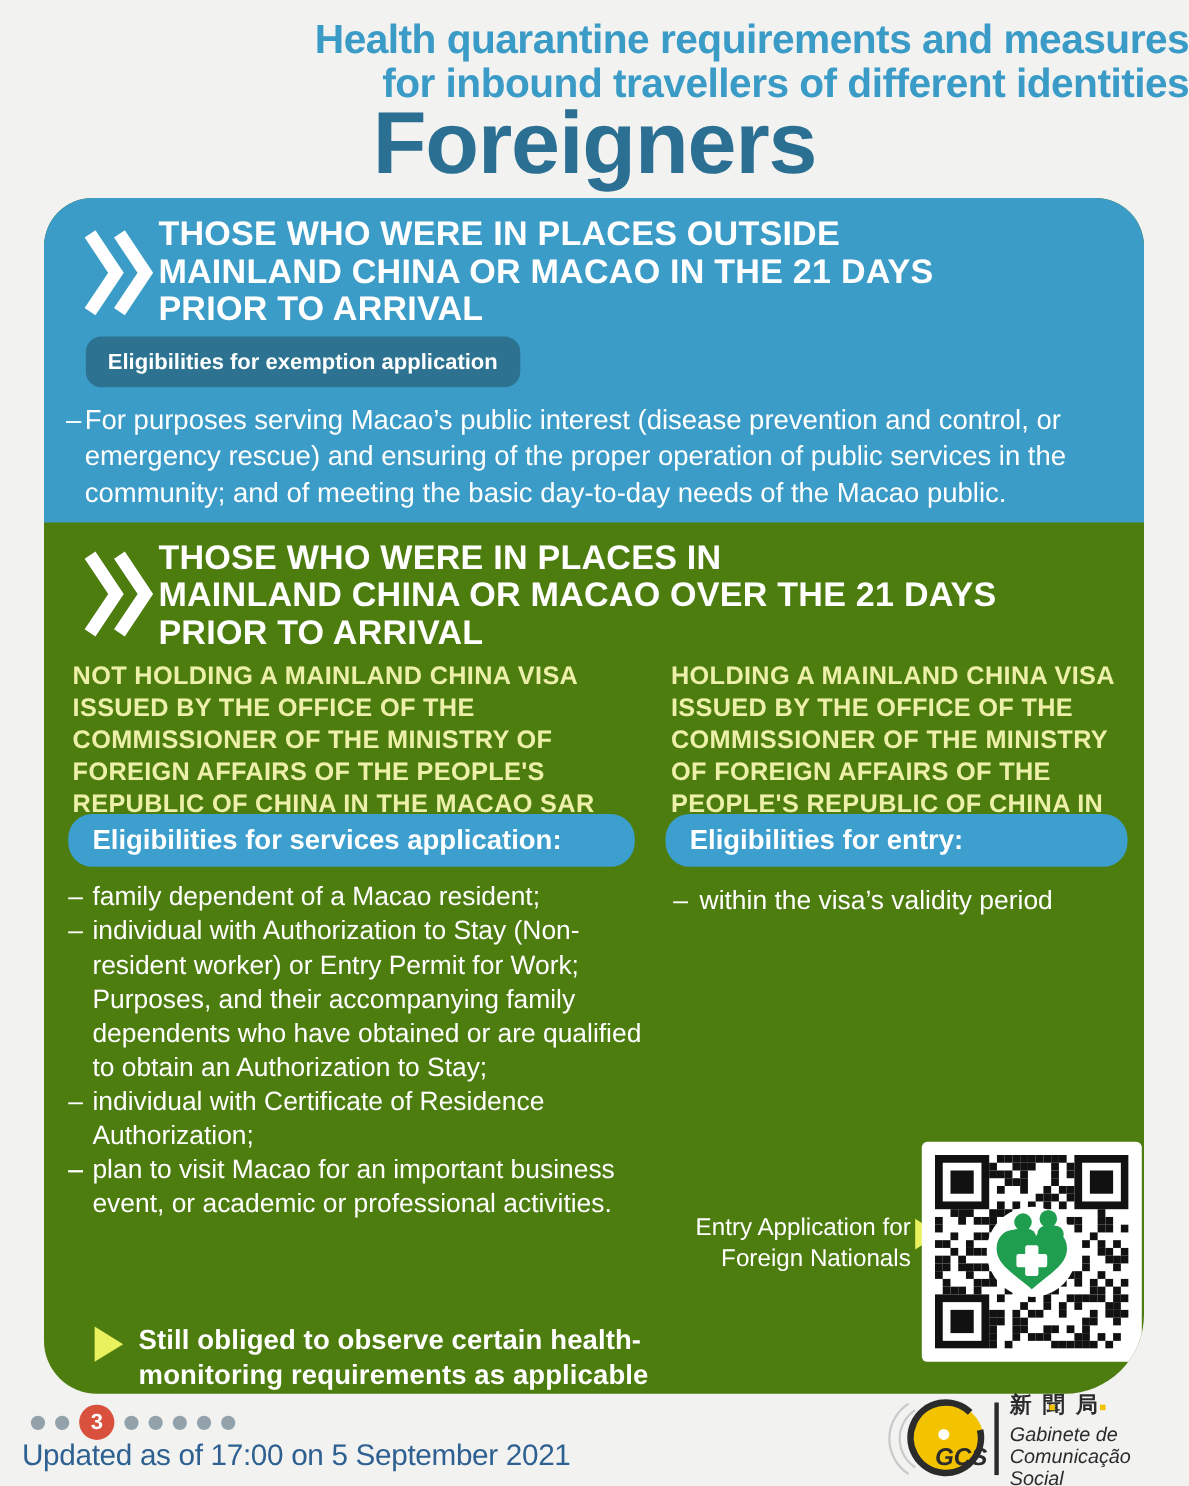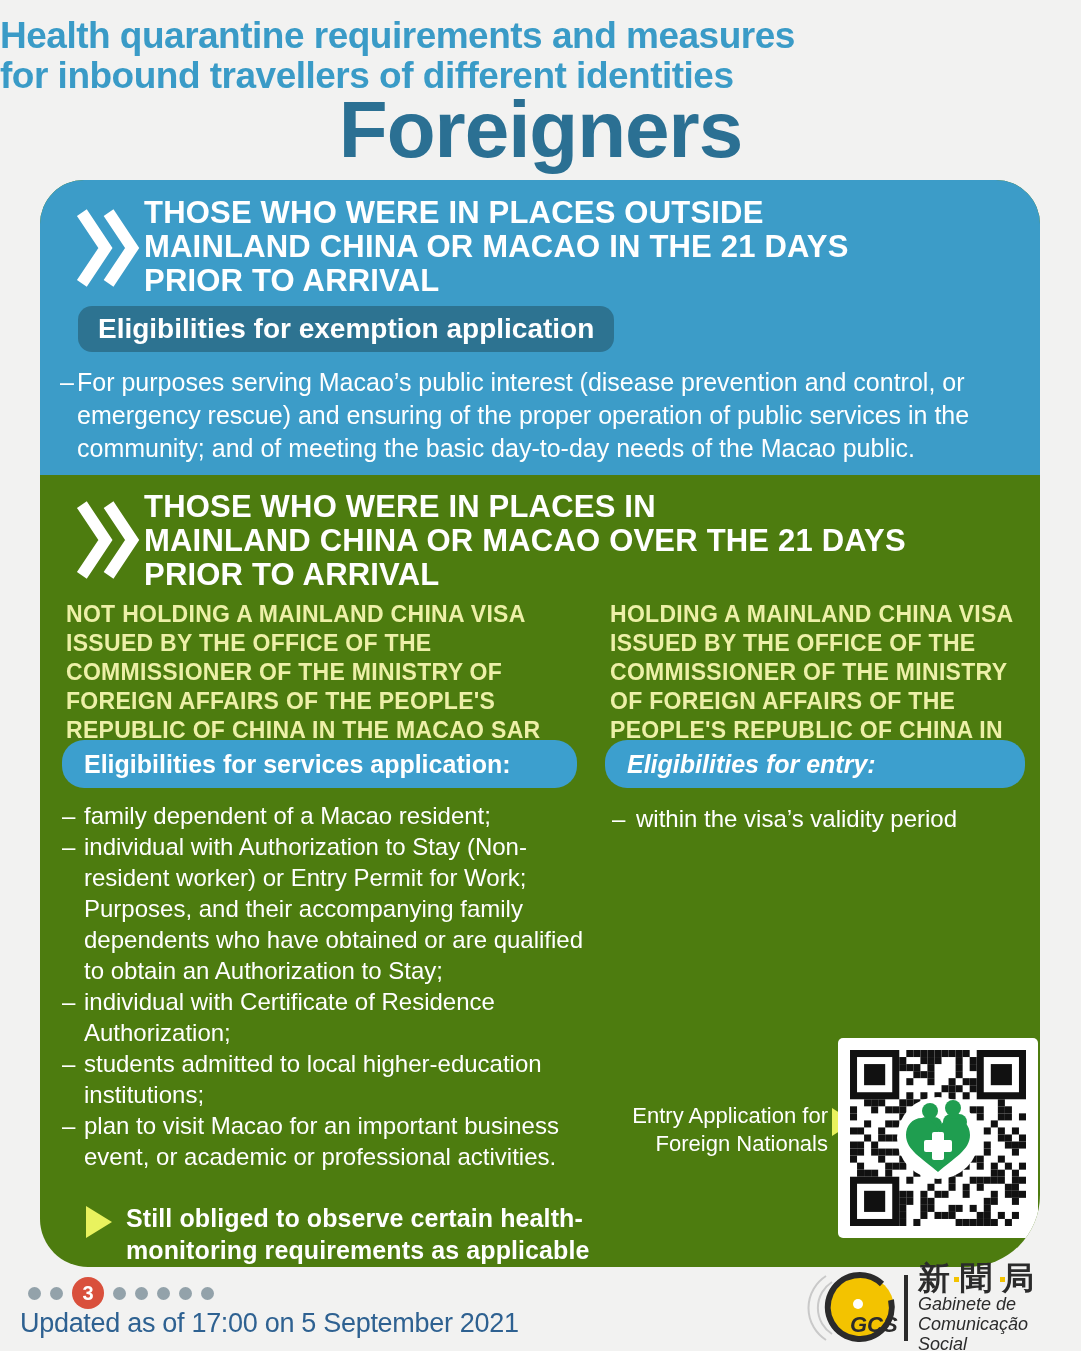--- a/index.html
+++ b/index.html
@@ -3,21 +3,21 @@
 <meta charset="utf-8">
 <style>
   html,body{margin:0;padding:0;}
   body{
     width:1081px;height:1351px;position:relative;overflow:hidden;
     background:#f2f2f1;
     font-family:"Liberation Sans", sans-serif;
   }
   
   .title{
-    position:absolute;top:16px;left:0;width:100%;text-align:left;
+    position:absolute;top:16px;left:0;width:100%;text-align:right;
     color:#3a9bc7;font-weight:bold;font-size:37px;line-height:40px;letter-spacing:-0.5px;
   }
   .audience{
     position:absolute;top:88px;left:0;width:100%;text-align:center;
     color:#2b7093;font-weight:bold;font-size:80px;line-height:84px;letter-spacing:-1px;
   }
   
   .card{
     position:absolute;left:40px;top:180px;width:1000px;height:1087px;
     background:#4d7c0f;border-radius:44px 44px 72px 48px;overflow:hidden;
@@ -29,40 +29,40 @@
   .chev1{left:34px;top:22px;}
   .chev2{left:34px;top:314px;}
   .sec-heading{
     position:absolute;left:104px;color:#ffffff;font-weight:bold;
     font-size:31px;line-height:34px;letter-spacing:0.2px;
   }
   .h1{top:16px;}
   .h2{top:310px;}
   .badge-dark{
     position:absolute;left:38px;top:126px;background:#2d7391;color:#fff;
-    font-weight:bold;font-size:28px;line-height:28px;padding:9px 20px;border-radius:14px;
+    font-weight:bold;font-size:20px;line-height:28px;padding:9px 20px;border-radius:14px;
   }
   .s1-body{
     position:absolute;left:20px;top:186px;width:968px;color:#fff;
     font-size:25px;line-height:33px;padding-left:17px;
   }
   .hang{position:relative;}
   .hang .dash{position:absolute;left:0;top:0;}
   
   .sub-yellow{
     position:absolute;color:#edf0a8;font-weight:bold;font-size:23px;line-height:29px;letter-spacing:0.3px;
   }
   .sub-left{left:26px;top:420px;width:505px;}
   .sub-right{left:570px;top:420px;width:430px;}
   .badge-light{
     position:absolute;top:560px;background:#3c9fce;color:#fff;font-weight:bold;
     font-size:25px;line-height:28px;padding:10px 0 10px 22px;border-radius:22px;box-sizing:border-box;
   }
   .bl-left{left:22px;width:515px;}
-  .bl-right{left:565px;width:420px;font-style:italic;}
+  .bl-right{left:565px;width:420px;}
   .list-left{
     position:absolute;left:22px;top:620px;width:535px;color:#fff;
     font-size:24px;line-height:31px;list-style:none;margin:0;padding:0;
   }
   .list-left li{position:relative;padding-left:22px;}
   .right-item{
     position:absolute;left:572px;top:624px;width:420px;color:#fff;
     font-size:24px;line-height:30px;padding-left:24px;
   }
   
@@ -102,21 +102,21 @@
   }
   .updated{
     position:absolute;left:20px;top:1308px;color:#2e6191;font-size:27px;letter-spacing:-0.3px;
   }
   .gcs-logo{
     position:absolute;left:788px;top:1268px;width:286px;height:80px;display:flex;align-items:center;
   }
   .logo-mark{position:relative;width:116px;height:80px;flex:0 0 auto;}
   .logo-bar{width:4px;height:66px;background:#2b2b2b;margin:0 10px 0 0;flex:0 0 auto;}
   .logo-text{display:flex;flex-direction:column;justify-content:center;}
-  .logo-cn{position:relative;color:#2b2b2b;font-size:32px;line-height:32px;letter-spacing:10px;font-weight:bold;}
+  .logo-cn{position:relative;color:#2b2b2b;font-size:20px;line-height:32px;letter-spacing:10px;font-weight:bold;}
   .cn-dot{position:absolute;width:5px;height:5px;background:#f3c300;top:15px;}
   .cn-dot1{left:36px;}
   .cn-dot2{left:82px;}
   .logo-pt{color:#2b2b2b;font-size:18px;line-height:20px;font-style:italic;}
 </style>
 </head>
 <body>
 
 <div class="title">
   <div>Health quarantine requirements and measures</div>
@@ -155,21 +155,21 @@
   <div class="sub-yellow sub-left">NOT HOLDING A MAINLAND CHINA VISA ISSUED BY THE OFFICE OF THE COMMISSIONER OF THE MINISTRY OF FOREIGN AFFAIRS OF THE PEOPLE'S REPUBLIC OF CHINA IN THE MACAO SAR</div>
   <div class="sub-yellow sub-right">HOLDING A MAINLAND CHINA VISA ISSUED BY THE OFFICE OF THE COMMISSIONER OF THE MINISTRY OF FOREIGN AFFAIRS OF THE PEOPLE'S REPUBLIC OF CHINA IN THE MACAO SAR</div>
 
   <div class="badge-light bl-left">Eligibilities for services application:</div>
   <div class="badge-light bl-right">Eligibilities for entry:</div>
 
   <ul class="list-left">
     <li class="hang"><span class="dash">–</span><span>family dependent of a Macao resident;</span></li>
     <li class="hang"><span class="dash">–</span><span>individual with Authorization to Stay (Non-resident worker) or Entry Permit for Work; Purposes, and their accompanying family dependents who have obtained or are qualified to obtain an Authorization to Stay;</span></li>
     <li class="hang"><span class="dash">–</span><span>individual with Certificate of Residence Authorization;</span></li>
-    <li class="hang"><span class="dash">–</span><span>students admitted to local higher-education institutions;</span></li>
+    <li class="hang"><span class="dash">–</span></li>
     <li class="hang"><span class="dash">–</span><span>plan to visit Macao for an important business event, or academic or professional activities.</span></li>
   </ul>
 
   <div class="right-item hang">
     <span class="dash">–</span><span>within the visa’s validity period</span>
   </div>
 
   <div class="qr-label">
     <div>Entry Application for</div>
     <div>Foreign Nationals</div>

